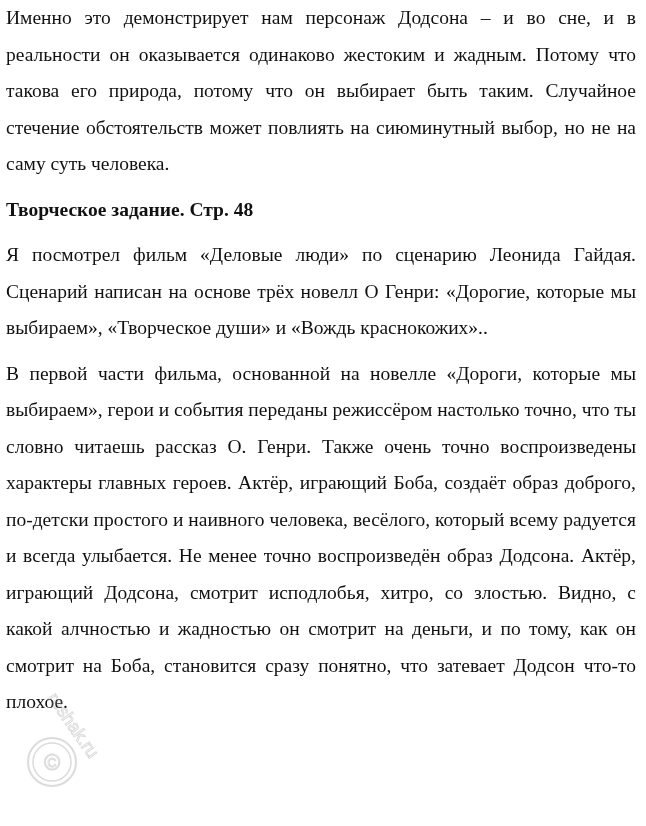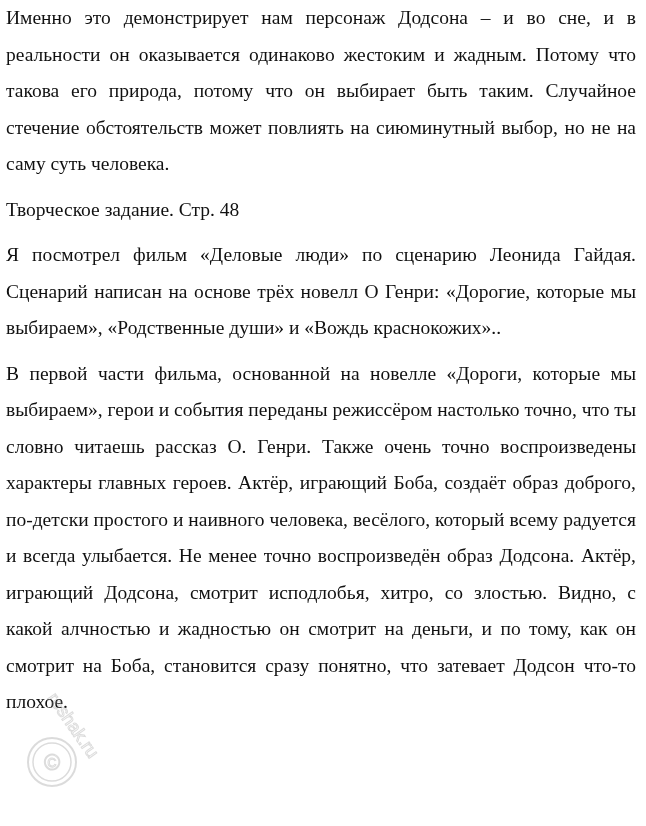--- a/index.html
+++ b/index.html
@@ -21,40 +21,40 @@
     font-family: "Liberation Serif", serif;
     font-size: 19.5px;
     color: #111111;
     line-height: 36.5px;
   }
   .para {
     margin: 0 4px 9px 0;
     text-align: justify;
   }
   .heading {
-    font-weight: normal;
+    font-weight: bold;
     margin: 0 0 9px 0;
   }
   .watermark {
     position: absolute;
     left: 20px;
     top: 690px;
     width: 110px;
     height: 120px;
     pointer-events: none;
     opacity: 0.35;
   }
 </style>
 </head>
 <body>
 
 <div class="page">
   <p class="para">Именно это демонстрирует нам персонаж Додсона – и во сне, и в реальности он оказывается одинаково жестоким и жадным. Потому что такова его природа, потому что он выбирает быть таким. Случайное стечение обстоятельств может повлиять на сиюминутный выбор, но не на саму суть человека.</p>
   <p class="heading">Творческое задание. Стр. 48</p>
-  <p class="para">Я посмотрел фильм «Деловые люди» по сценарию Леонида Гайдая. Сценарий написан на основе трёх новелл О Генри: «Дорогие, которые мы выбираем», «Родственные души» и «Вождь краснокожих»..</p>
+  <p class="para">Я посмотрел фильм «Деловые люди» по сценарию Леонида Гайдая. Сценарий написан на основе трёх новелл О Генри: «Дорогие, которые мы выбираем», «Творческое души» и «Вождь краснокожих»..</p>
   <p class="para">В первой части фильма, основанной на новелле «Дороги, которые мы выбираем», герои и события переданы режиссёром настолько точно, что ты словно читаешь рассказ О. Генри. Также очень точно воспроизведены характеры главных героев. Актёр, играющий Боба, создаёт образ доброго, по-детски простого и наивного человека, весёлого, который всему радуется и всегда улыбается. Не менее точно воспроизведён образ Додсона. Актёр, играющий Додсона, смотрит исподлобья, хитро, со злостью. Видно, с какой алчностью и жадностью он смотрит на деньги, и по тому, как он смотрит на Боба, становится сразу понятно, что затевает Додсон что-то плохое.</p>
 </div>
 
 <div class="watermark">
   <svg width="110" height="120" viewBox="0 0 110 120">
     <circle cx="32" cy="72" r="24" fill="none" stroke="#9a9a9a" stroke-width="2"></circle>
     <circle cx="32" cy="72" r="19" fill="none" stroke="#9a9a9a" stroke-width="1.5"></circle>
     <text x="32" y="80" text-anchor="middle" font-family="Liberation Sans, sans-serif" font-size="22" fill="none" stroke="#9a9a9a" stroke-width="1">©</text>
     <text x="10" y="20" font-family="Liberation Sans, sans-serif" font-size="18" fill="none" stroke="#9a9a9a" stroke-width="1" transform="rotate(55 30 30)">reshak.ru</text>
   </svg>

